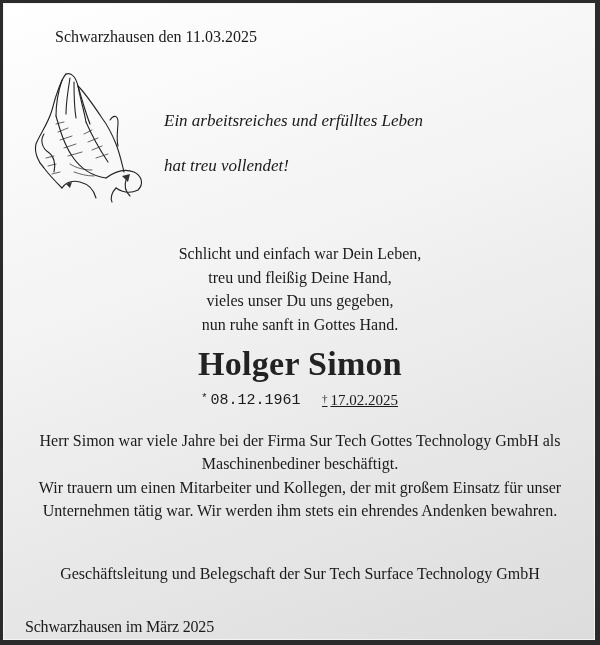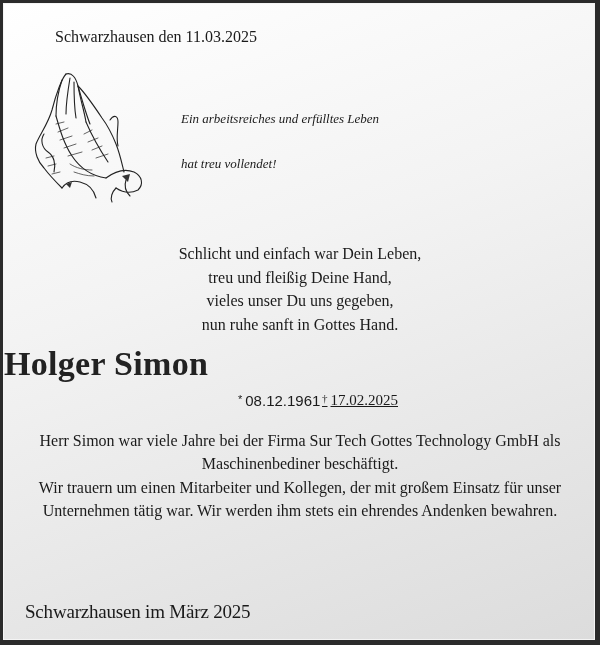--- a/index.html
+++ b/index.html
@@ -13,47 +13,47 @@
     .frame {
       position: absolute; left: 3px; top: 3px;
       width: 592px; height: 637px;
       border: 1px solid #f4f4f4;
       background: linear-gradient(160deg, #ffffff 0%, #f3f3f3 40%, #dcdcdc 100%);
       box-sizing: border-box;
     }
     .abs { position: absolute; white-space: nowrap; }
     .place-date { left: 19px; top: 24px; font-family: "Liberation Serif", serif; font-size: 16px; margin-left: 32px; }
     .hands { left: 22px; top: 60px; width: 125px; height: 140px; }
-    .motto { left: 160px; font-family: "Liberation Serif", serif; font-style: italic; font-size: 13px; margin-left: 17px; }
+    .motto { left: 160px; font-family: "Liberation Serif", serif; font-style: italic; font-size: 17px; }
     .motto1 { top: 107px; }
     .motto2 { top: 152px; }
     .poem {
       left: 0; width: 592px; top: 238px; text-align: center;
       font-family: "Liberation Serif", serif; font-size: 16px; line-height: 23.5px;
       white-space: normal;
     }
     .name {
-      left: 0; width: 592px; top: 341px; text-align: left;
+      left: 0; width: 592px; top: 341px; text-align: center;
       font-family: "Liberation Serif", serif; font-weight: bold; font-size: 34px;
       letter-spacing: 0.3px; color: #222;
     }
-    .birth { left: 197px; top: 388px; font-family: Liberation Sans, sans-serif; font-size: 15px; margin-left: 37px; }
+    .birth { left: 197px; top: 388px; font-family: Liberation Mono, monospace; font-size: 15px; }
     .death { left: 318px; top: 388px; font-family: "Liberation Serif", serif; font-size: 15px; text-decoration: underline; }
     .sym { font-size: 11px; vertical-align: 3px; margin-right: 3px; }
     .body-text {
       left: 0; width: 592px; top: 425px; text-align: center;
       font-family: "Liberation Serif", serif; font-size: 16px; line-height: 23.3px;
       white-space: normal;
     }
     .body-text div, .poem div { white-space: nowrap; }
     .signature {
       left: 0; width: 592px; top: 561px; text-align: center;
       font-family: "Liberation Serif", serif; font-size: 16px;
     }
-    .footer { left: 21px; top: 597px; font-family: "Liberation Serif", serif; font-size: 19px; letter-spacing: -0.2px; text-align: center; }
+    .footer { left: 21px; top: 614px; font-family: "Liberation Serif", serif; font-size: 16px; letter-spacing: -0.2px; text-align: center; }
   </style>
 </head>
 <body>
 
 <div class="frame">
 
   <div class="abs place-date">Schwarzhausen den 11.03.2025</div>
 
   <div class="abs hands">
     <svg width="125" height="140" viewBox="0 0 125 140" xmlns="http://www.w3.org/2000/svg">
@@ -110,15 +110,16 @@
     <span class="sym">†</span><span>17.02.2025</span>
   </div>
 
   <div class="abs body-text">
     <div>Herr Simon war viele Jahre bei der Firma Sur Tech Gottes Technology GmbH als</div>
     <div>Maschinenbediner beschäftigt.</div>
     <div>Wir trauern um einen Mitarbeiter und Kollegen, der mit großem Einsatz für unser</div>
     <div>Unternehmen tätig war. Wir werden ihm stets ein ehrendes Andenken bewahren.</div>
   </div>
 
+  <div class="abs signature">Geschäftsleitung und Belegschaft der Sur Tech Surface Technology GmbH</div>
 
   <div class="abs footer">Schwarzhausen im März 2025</div>
 </div>
 
 </body></html>

